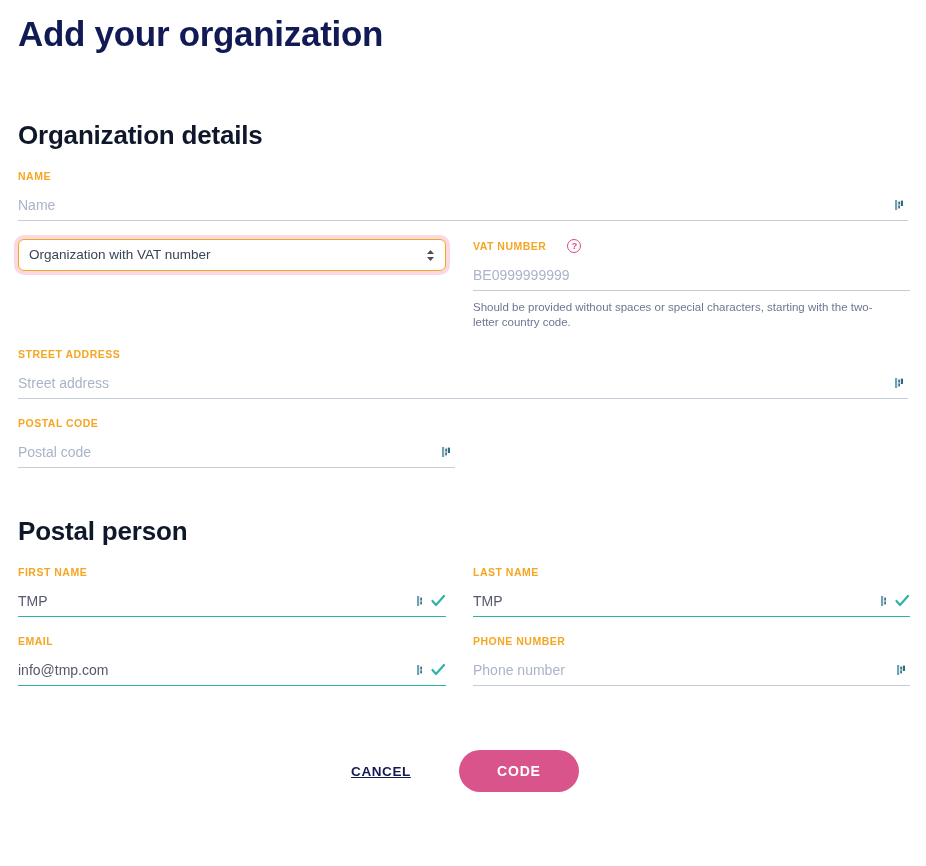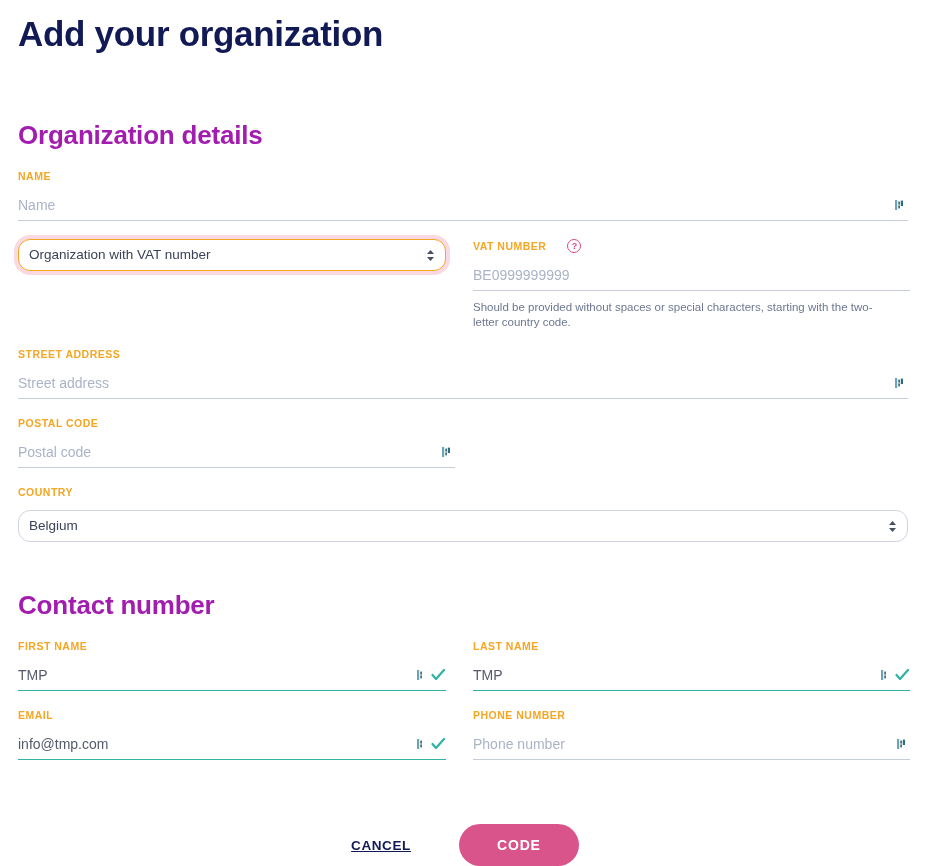--- a/index.html
+++ b/index.html
@@ -28,21 +28,21 @@
     font-weight: bold;
     color: #111a54;
     letter-spacing: -0.3px;
     margin: 0;
     padding-top: 12px;
     line-height: 44px;
   }
   .section-title {
     font-size: 26px;
     font-weight: bold;
-    color: #a21caf;
+    color: #0f172a;
     letter-spacing: -0.2px;
     margin: 0;
     line-height: 34px;
   }
   .section-title.organization { padding-top: 62px; }
   .section-title.contact { padding-top: 46px; }
 
   
   .row {
     display: flex;
@@ -129,21 +129,21 @@
     flex: 0 0 auto;
   }
 
   
   .select-wrap {
     position: relative;
     display: flex;
     align-items: center;
     height: 32px;
     border: 1px solid #cfd4e0;
-    border-radius: 12px;
+    border-radius: 6px;
     background: #ffffff;
     padding: 0 10px;
   }
   .select-wrap.focused {
     border: 1.5px solid #f5a623;
     box-shadow: 0 0 0 4px #fbd9e0;
   }
   .select-wrap select {
     appearance: none;
     -webkit-appearance: none;
@@ -294,38 +294,22 @@
             <rect x="1" y="2" width="2.2" height="10" fill="#6aa6b5"></rect>
             <rect x="4.4" y="3.6" width="1.4" height="3" fill="#1b4a63"></rect>
             <rect x="4.4" y="7.4" width="1.4" height="3" fill="#1b4a63"></rect>
             <rect x="6.8" y="2.6" width="2.2" height="5.4" fill="#2a6e86"></rect>
           </svg>
         </span>
       </div>
     </div>
   </div>
 
-  <div class="row">
-    <div class="col full field">
-      <label class="label">COUNTRY</label>
-      <div class="select-wrap">
-        <select>
-          <option>Belgium</option>
-        </select>
-        <span class="select-arrows">
-          <svg width="9" height="13" viewBox="0 0 9 13">
-            <polygon points="4.5,1 8,5 1,5" fill="#4a4f5e"></polygon>
-            <polygon points="4.5,12 8,8 1,8" fill="#4a4f5e"></polygon>
-          </svg>
-        </span>
-      </div>
-    </div>
-  </div>
-
-  <h2 class="section-title contact">Contact number</h2>
+
+  <h2 class="section-title contact">Postal person</h2>
 
   <div class="row">
     <div class="col field">
       <label class="label">FIRST NAME</label>
       <div class="input-wrap filled">
         <input type="text" value="TMP" style="">
         <span class="field-icons">
           <svg width="14" height="14" viewBox="0 0 14 14">
             <rect x="1" y="2" width="2.2" height="10" fill="#6aa6b5"></rect>
             <rect x="4.4" y="3.6" width="1.4" height="3" fill="#1b4a63"></rect>

